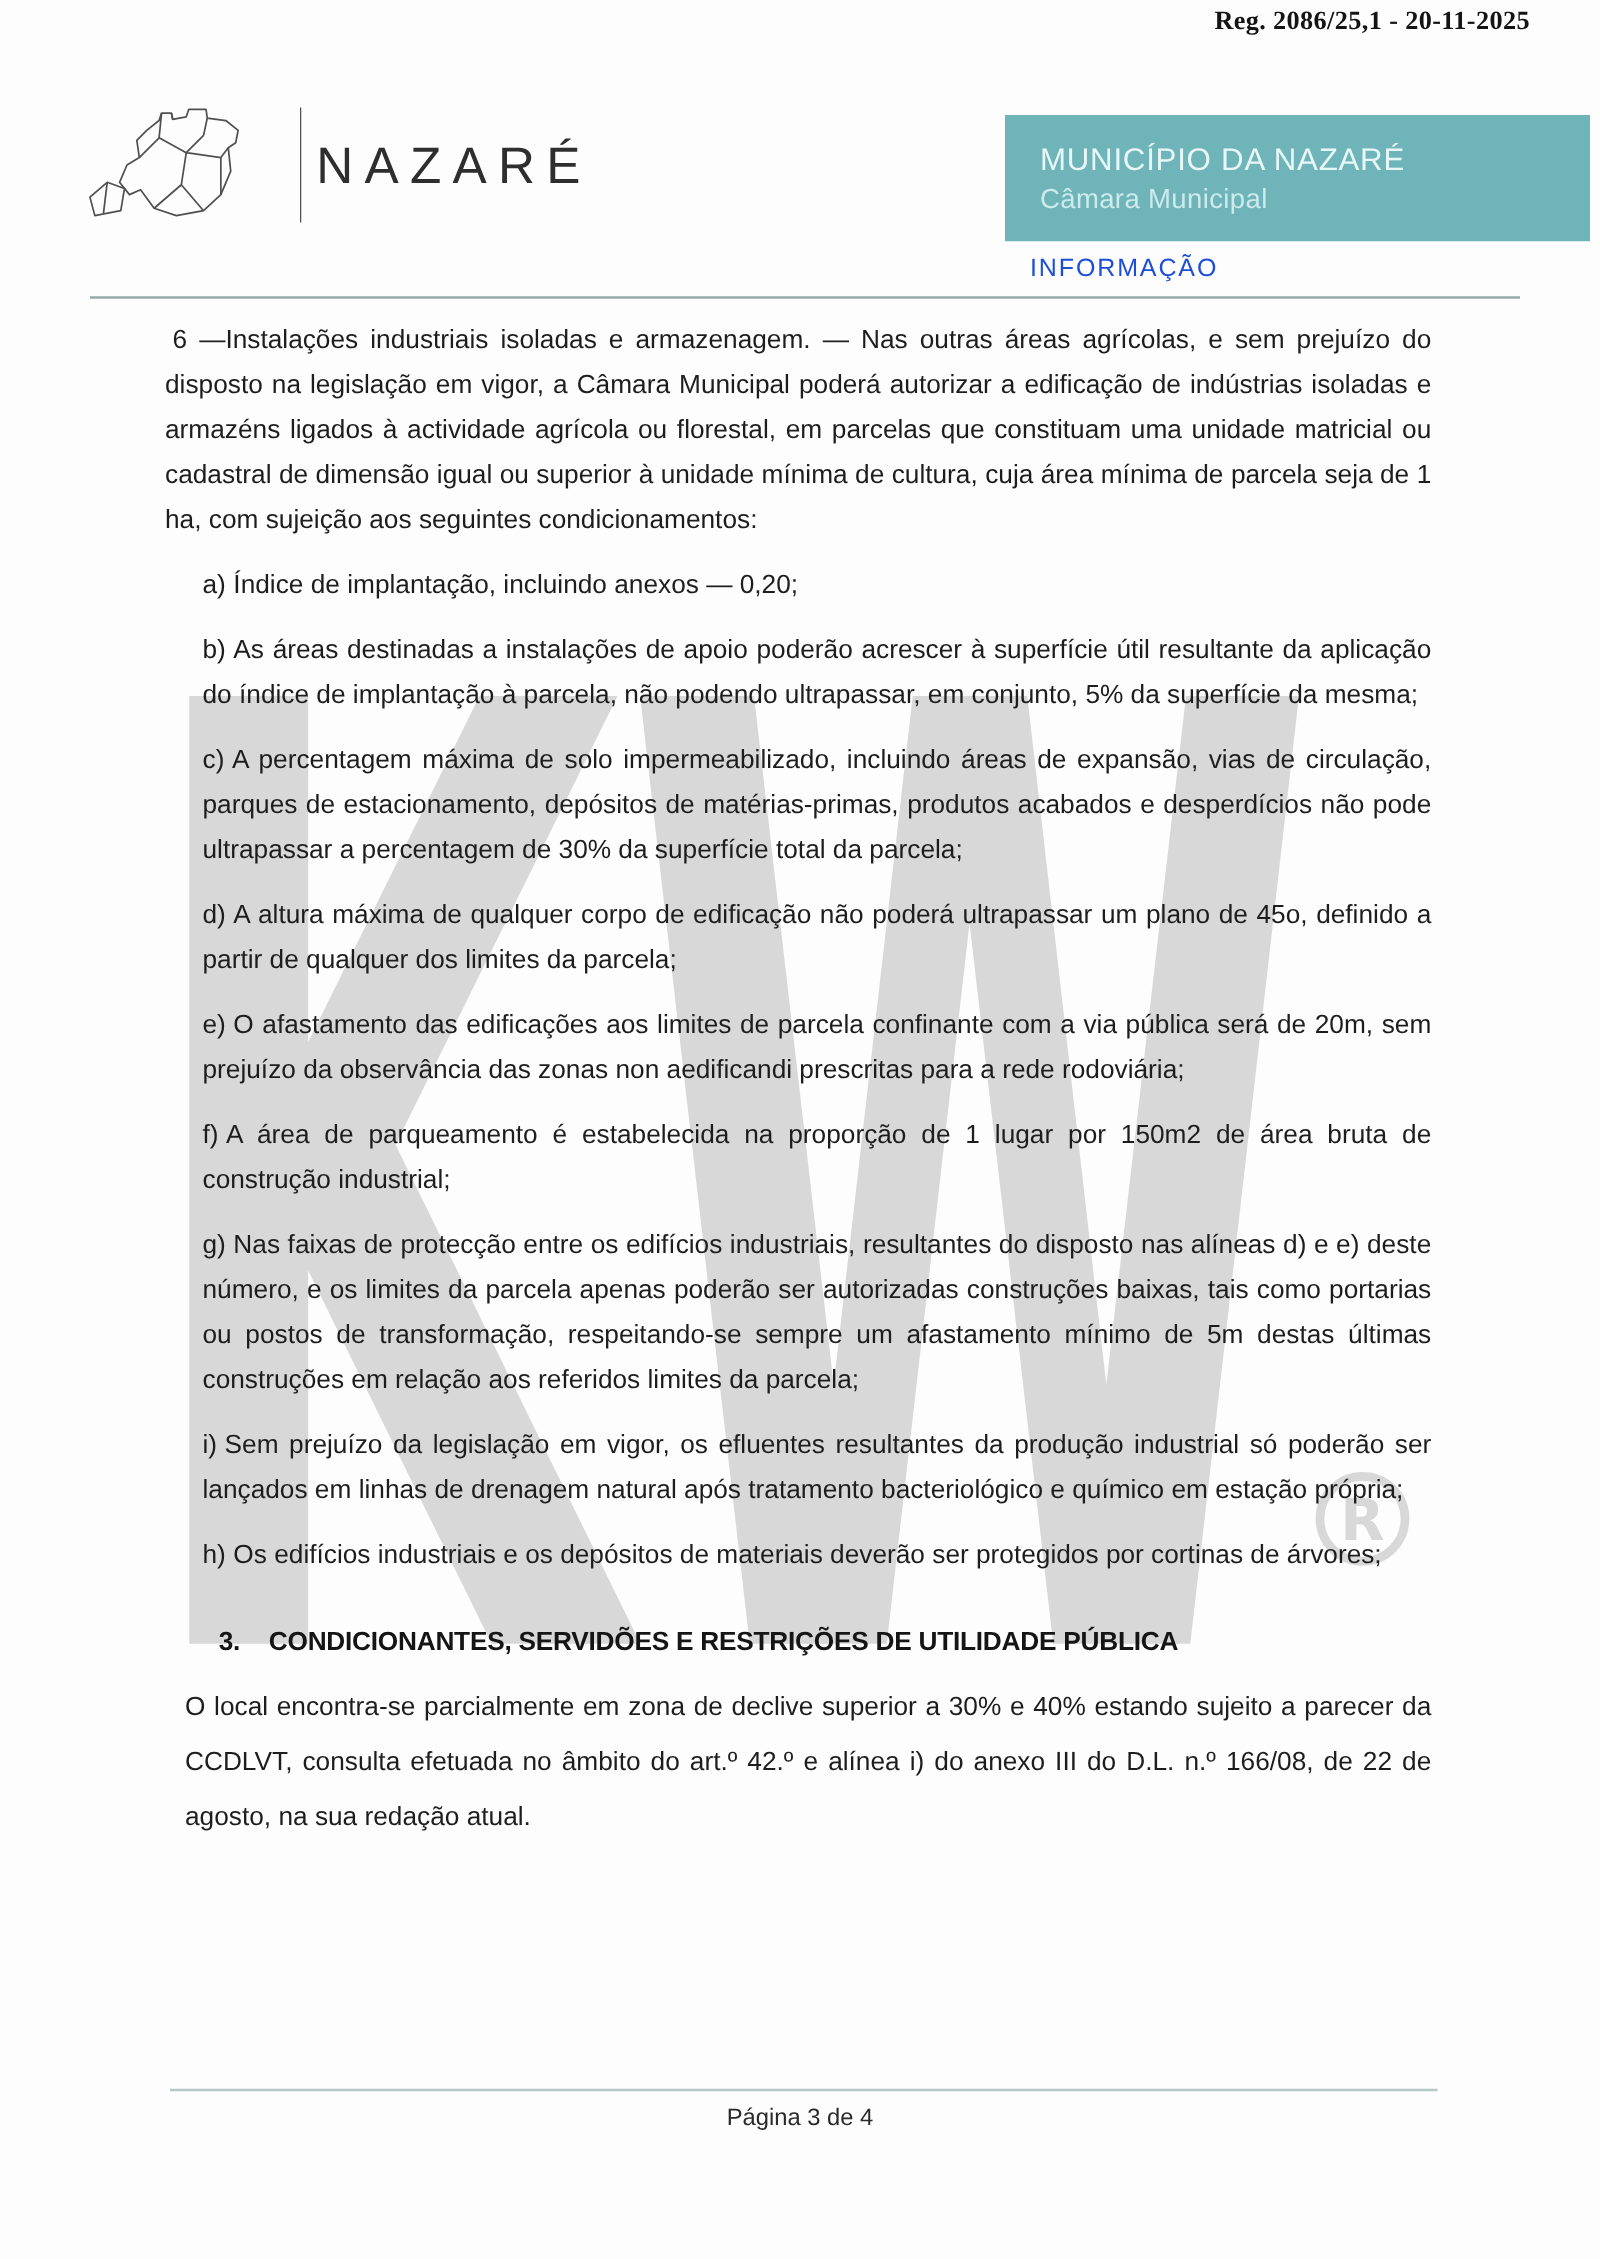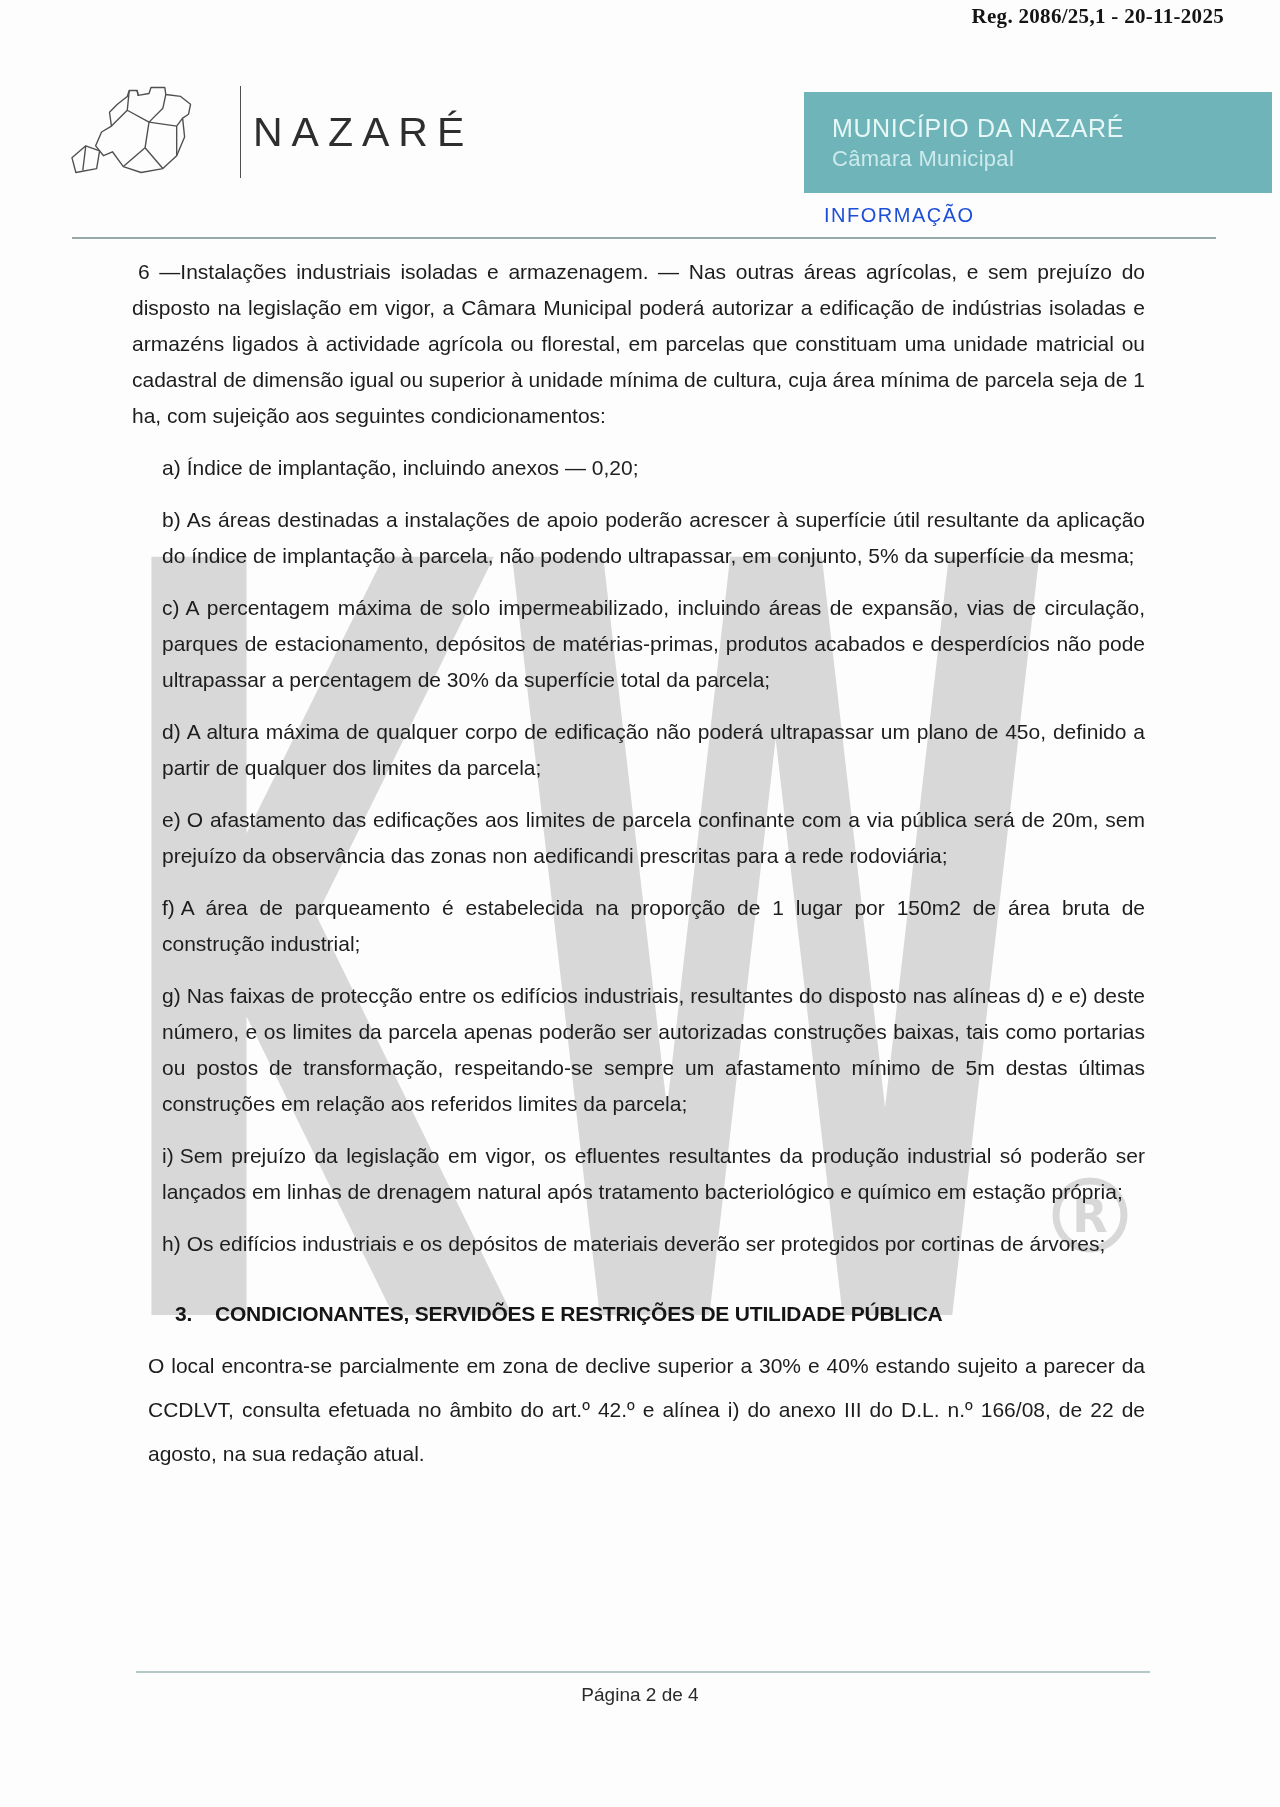--- a/index.html
+++ b/index.html
@@ -91,15 +91,15 @@
     <div class="section3">
       <div class="sec-heading">
         <span class="sec-num">3.</span>
         <span>CONDICIONANTES, SERVIDÕES E RESTRIÇÕES DE UTILIDADE PÚBLICA</span>
       </div>
       <div class="sec-par">O local encontra-se parcialmente em zona de declive superior a 30% e 40% estando sujeito a parecer da CCDLVT, consulta efetuada no âmbito do art.º 42.º e alínea i) do anexo III do D.L. n.º 166/08, de 22 de agosto, na sua redação atual.</div>
     </div>
   </div>
 
   <div class="rule footer-rule" style="background: rgb(181, 200, 200);"></div>
-  <div class="page-indicator">Página 2 de 4</div>
+  <div class="page-indicator">Página 3 de 4</div>
 
 </div>
 
 </body></html>

